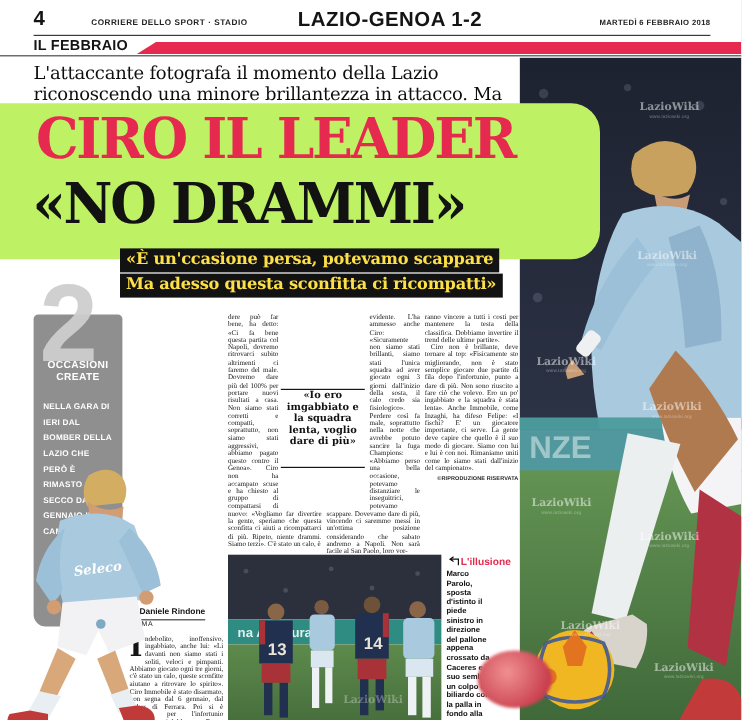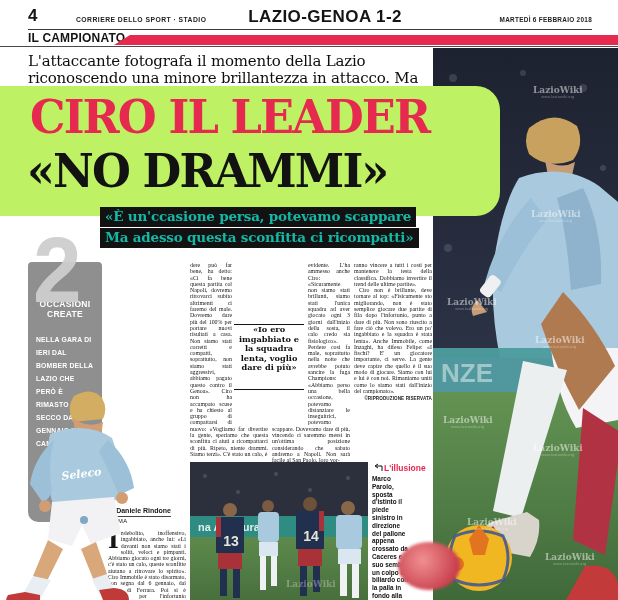--- a/index.html
+++ b/index.html
@@ -25,21 +25,21 @@
   
   .headline-box{left:0;top:86px;width:500px;height:130px;background:#bef264;
                 border-radius:0 24px 24px 0;z-index:2;}
   .hl{position:absolute;white-space:nowrap;font-family:"DejaVu Serif",serif;font-weight:bold;
       font-size:47px;line-height:1;letter-spacing:-2px;transform:scaleX(.95);transform-origin:left top;}
   .hl1{left:30px;top:7px;color:#e6294f;}
   .hl2{left:27px;top:61px;color:#121212;}
 
   
   .subdeck{left:100px;top:207px;z-index:3;}
-  .subdeck .bar{display:table;background:#121212;color:#14b8a6;padding:1px 5px 2px;margin-bottom:1px;
+  .subdeck .bar{display:table;background:#121212;color:#fde047;padding:1px 5px 2px;margin-bottom:1px;
                 font:bold 13.5px/1.25 "DejaVu Serif",serif;letter-spacing:-.2px;}
 
   
   .statnum{left:33px;top:224px;font:bold 92px/1 "Liberation Sans",sans-serif;color:rgba(205,205,205,.95);
            transform:scaleX(.95);transform-origin:left top;z-index:3;}
   .statbox{left:28px;top:262px;width:74px;height:260px;background:#8f8f8f;
            border-radius:4px 4px 10px 10px;z-index:2;}
   .statbox .label{margin:38px 4px 0;text-align:center;color:#fff;font:bold 8.5px/9.5px "Liberation Sans",sans-serif;letter-spacing:.3px;}
   .statbox .btxt{margin:14px 6px 0 8px;color:#fff;font:bold 6.8px/13px "Liberation Sans",sans-serif;letter-spacing:.2px;}
 
@@ -86,21 +86,21 @@
 </head>
 <body>
 
 <div id="page">
 
   <div class="abs pagenum">4</div>
   <div class="abs masthead">CORRIERE DELLO SPORT · STADIO</div>
   <div class="abs match-title">LAZIO-GENOA 1-2</div>
   <div class="abs h-date">MARTEDÌ 6 FEBBRAIO 2018</div>
   <div class="abs h-rule1"></div>
-  <div class="abs section-label">IL CAMPIONATO</div>
+  <div class="abs section-label">IL FEBBRAIO</div>
   <div class="abs ribbon"></div>
   <div class="abs h-rule2"></div>
 
   <div class="abs standfirst">L'attaccante fotografa il momento della Lazio riconoscendo una minore brillantezza in attacco. Ma da figura carismatica del gruppo manda un segnale: il morale deve restare alto</div>
 
   <div class="abs photo-main">
     <svg width="185" height="552" viewBox="0 0 185 552">
       <defs>
         <linearGradient id="gcrowd" x1="0" y1="0" x2="0" y2="1">
           <stop offset="0" stop-color="#1d2230"></stop>

